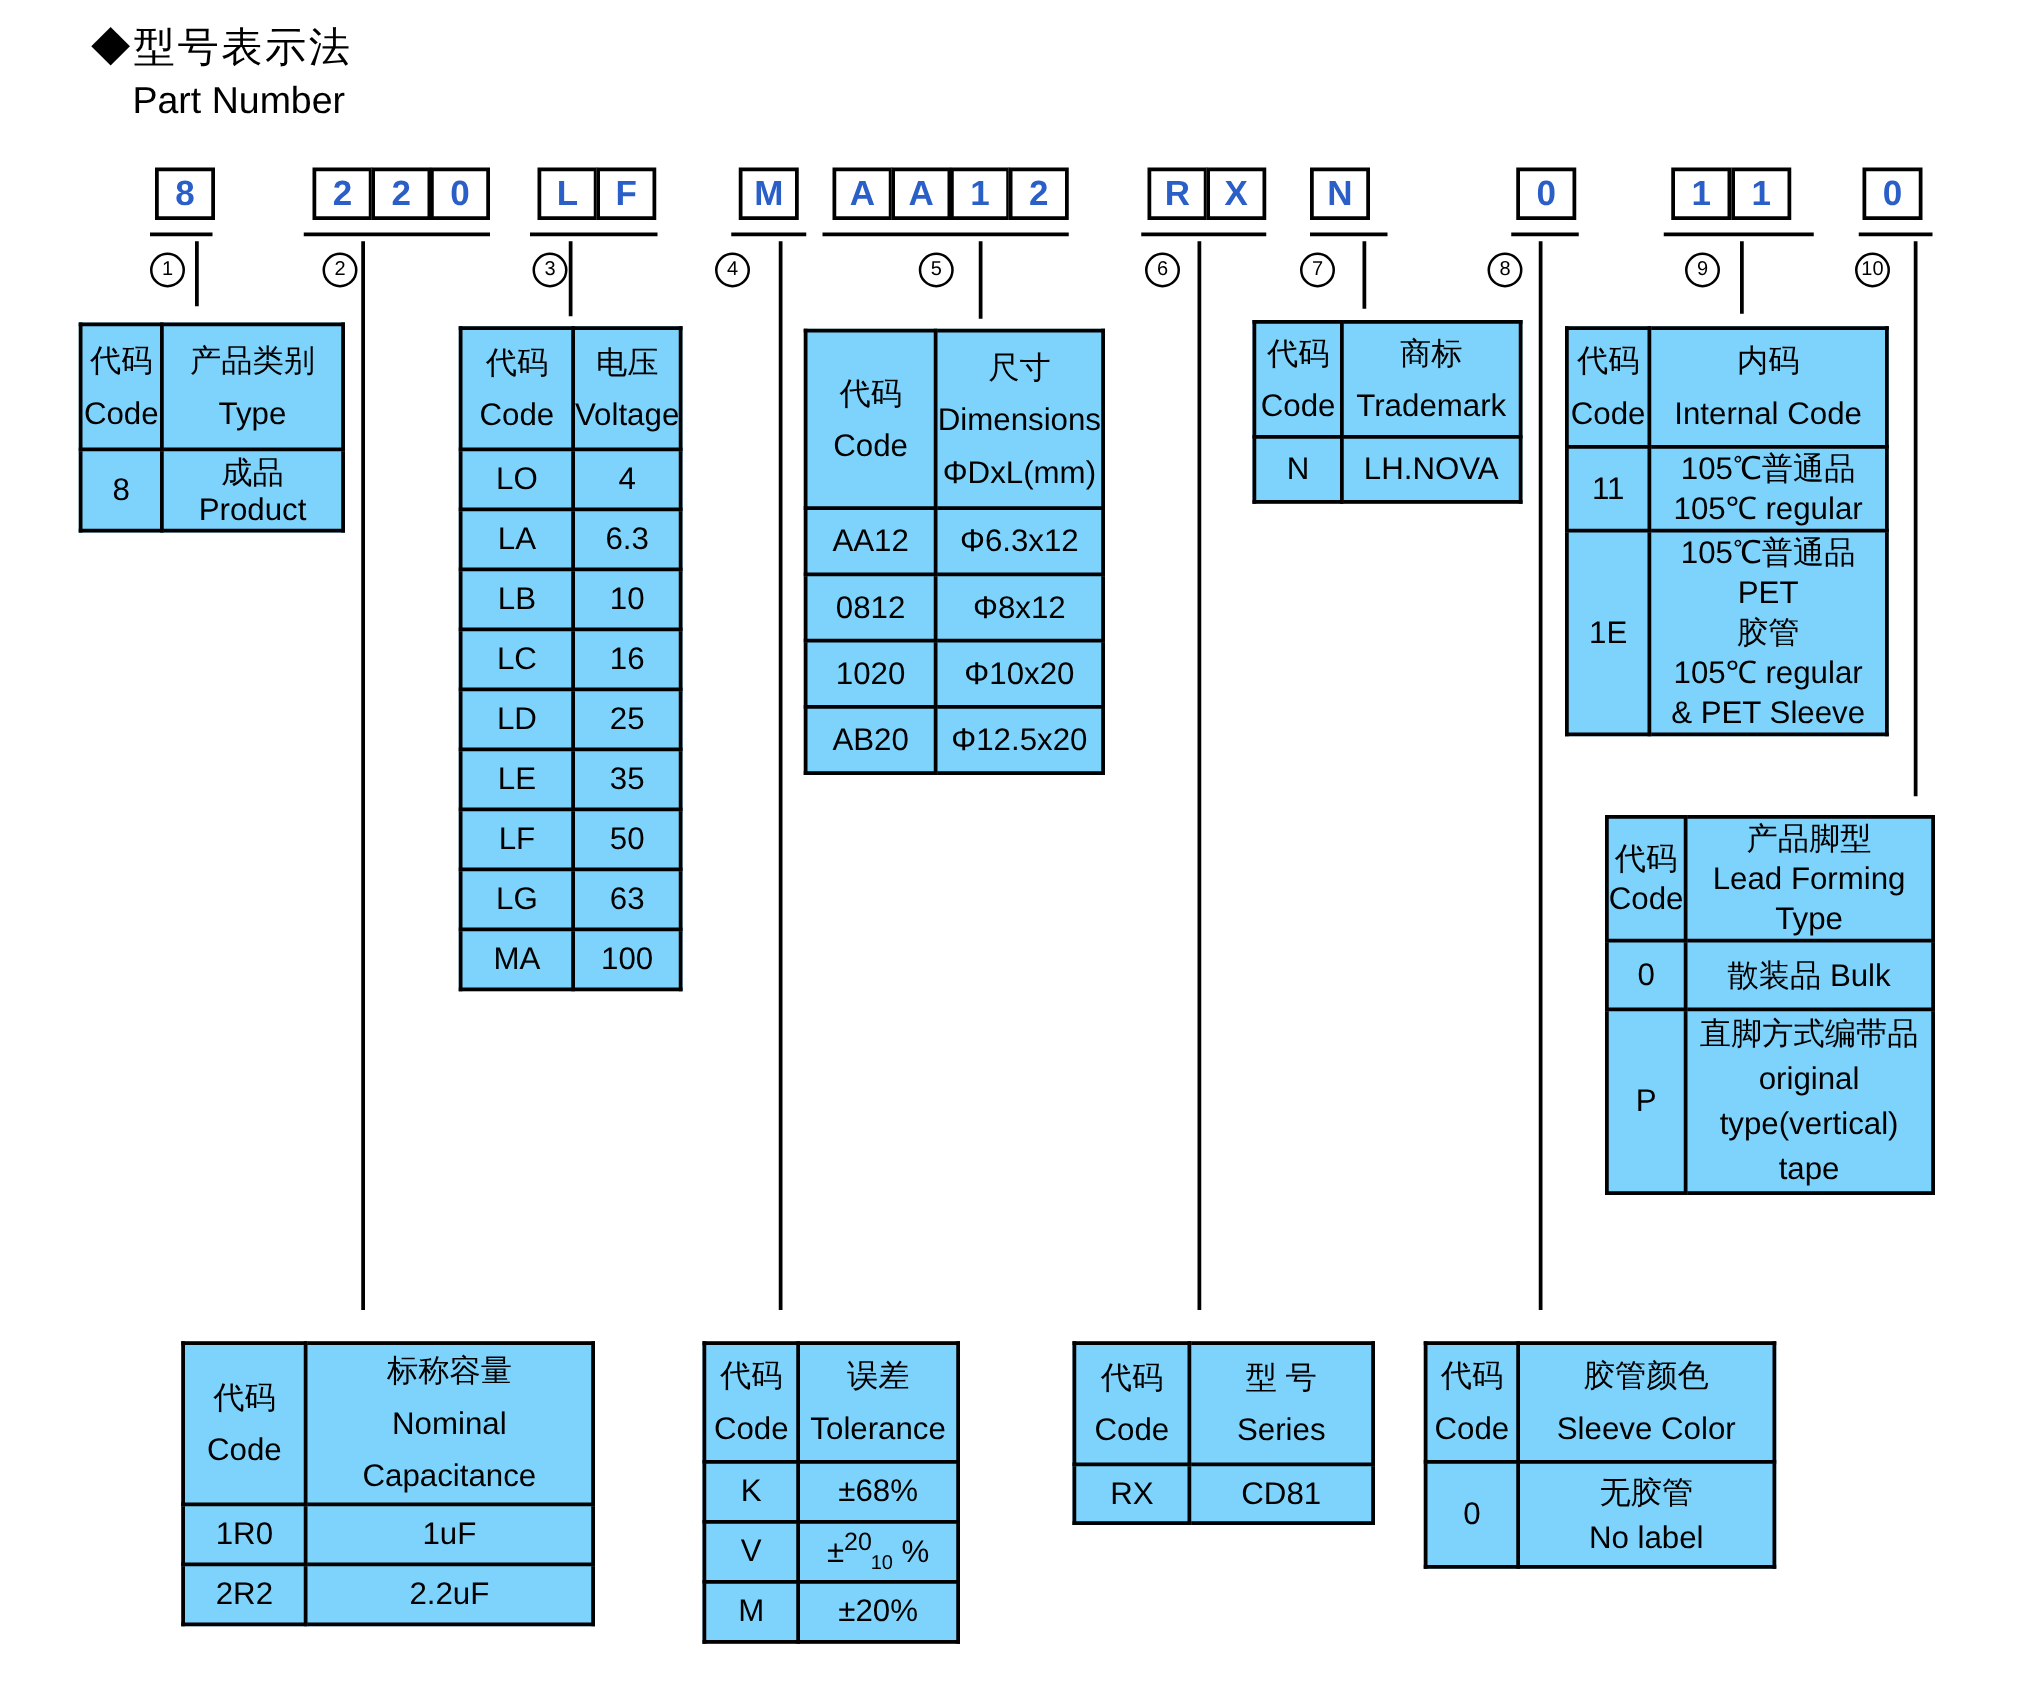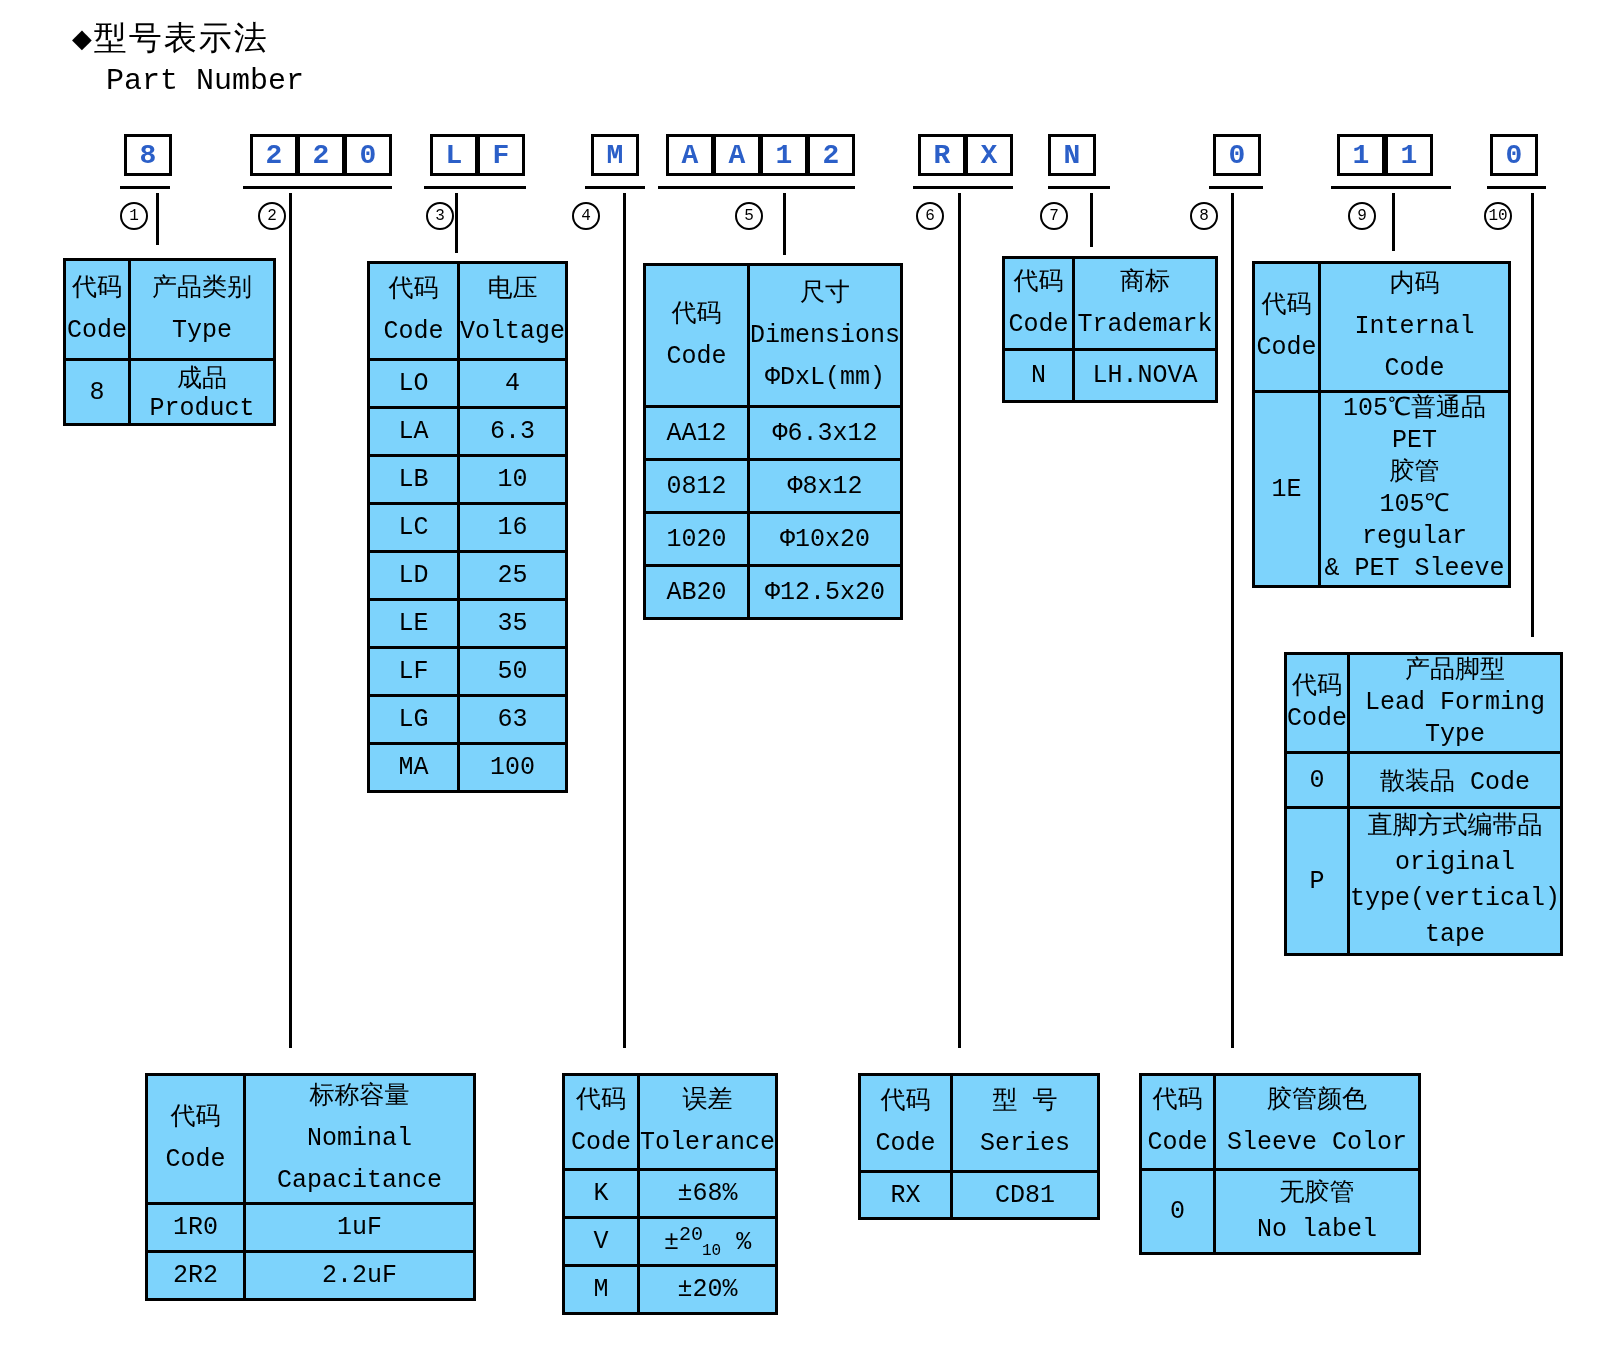--- a/index.html
+++ b/index.html
@@ -1,18 +1,18 @@
 <!DOCTYPE html>
 <html><head>
 <meta charset="utf-8">
 <style>
   html,body{margin:0;padding:0;background:#fff;}
   .canvas{
     position:relative;width:1622px;height:1357px;background:#ffffff;
-    font-family:Liberation Mono, monospace;color:#000;
+    font-family:Liberation Sans, sans-serif;color:#000;
     overflow:hidden;
   }
   .title-zh{position:absolute;left:72px;top:16px;font-size:33px;letter-spacing:2px;}
   .title-en{position:absolute;left:106px;top:64px;font-size:30px;}
   .codebox{
     position:absolute;top:134px;width:42px;height:36px;border:3px solid #000;
     display:flex;align-items:center;justify-content:center;
     font-size:28px;font-weight:bold;color:#2b5fc8;background:#fff;
   }
   .uline{position:absolute;top:186px;height:3px;background:#000;}
@@ -238,20 +238,27 @@
         <tr style="height:95px">
       <th>
         <span class="ln">代码</span>
         <span class="ln">Code</span>
       </th>
       <th>
         <span class="ln">内码</span>
         <span class="ln">Internal Code</span>
       </th>
     </tr>
+    <tr style="height:66px">
+      <td>11</td>
+      <td>
+        <span class="ln2">105℃普通品</span>
+        <span class="ln2">105℃ regular</span>
+      </td>
+    </tr>
     <tr style="height:131px">
       <td>1E</td>
       <td>
         <span class="ln2">105℃普通品 PET</span>
         <span class="ln2">胶管</span>
         <span class="ln2">105℃ regular</span>
         <span class="ln2">&amp; PET Sleeve</span>
       </td>
     </tr>
   </tbody>
@@ -269,21 +276,21 @@
         <span class="ln2">Code</span>
       </th>
       <th>
         <span class="ln2">产品脚型</span>
         <span class="ln2">Lead Forming</span>
         <span class="ln2">Type</span>
       </th>
     </tr>
     <tr style="height:55px">
       <td>0</td>
-      <td>散装品 Code</td>
+      <td>散装品 Bulk</td>
     </tr>
     <tr style="height:115px">
       <td>P</td>
       <td>
         <span class="ln3">直脚方式编带品</span>
         <span class="ln3">original</span>
         <span class="ln3">type(vertical) tape</span>
       </td>
     </tr>
   </tbody>

